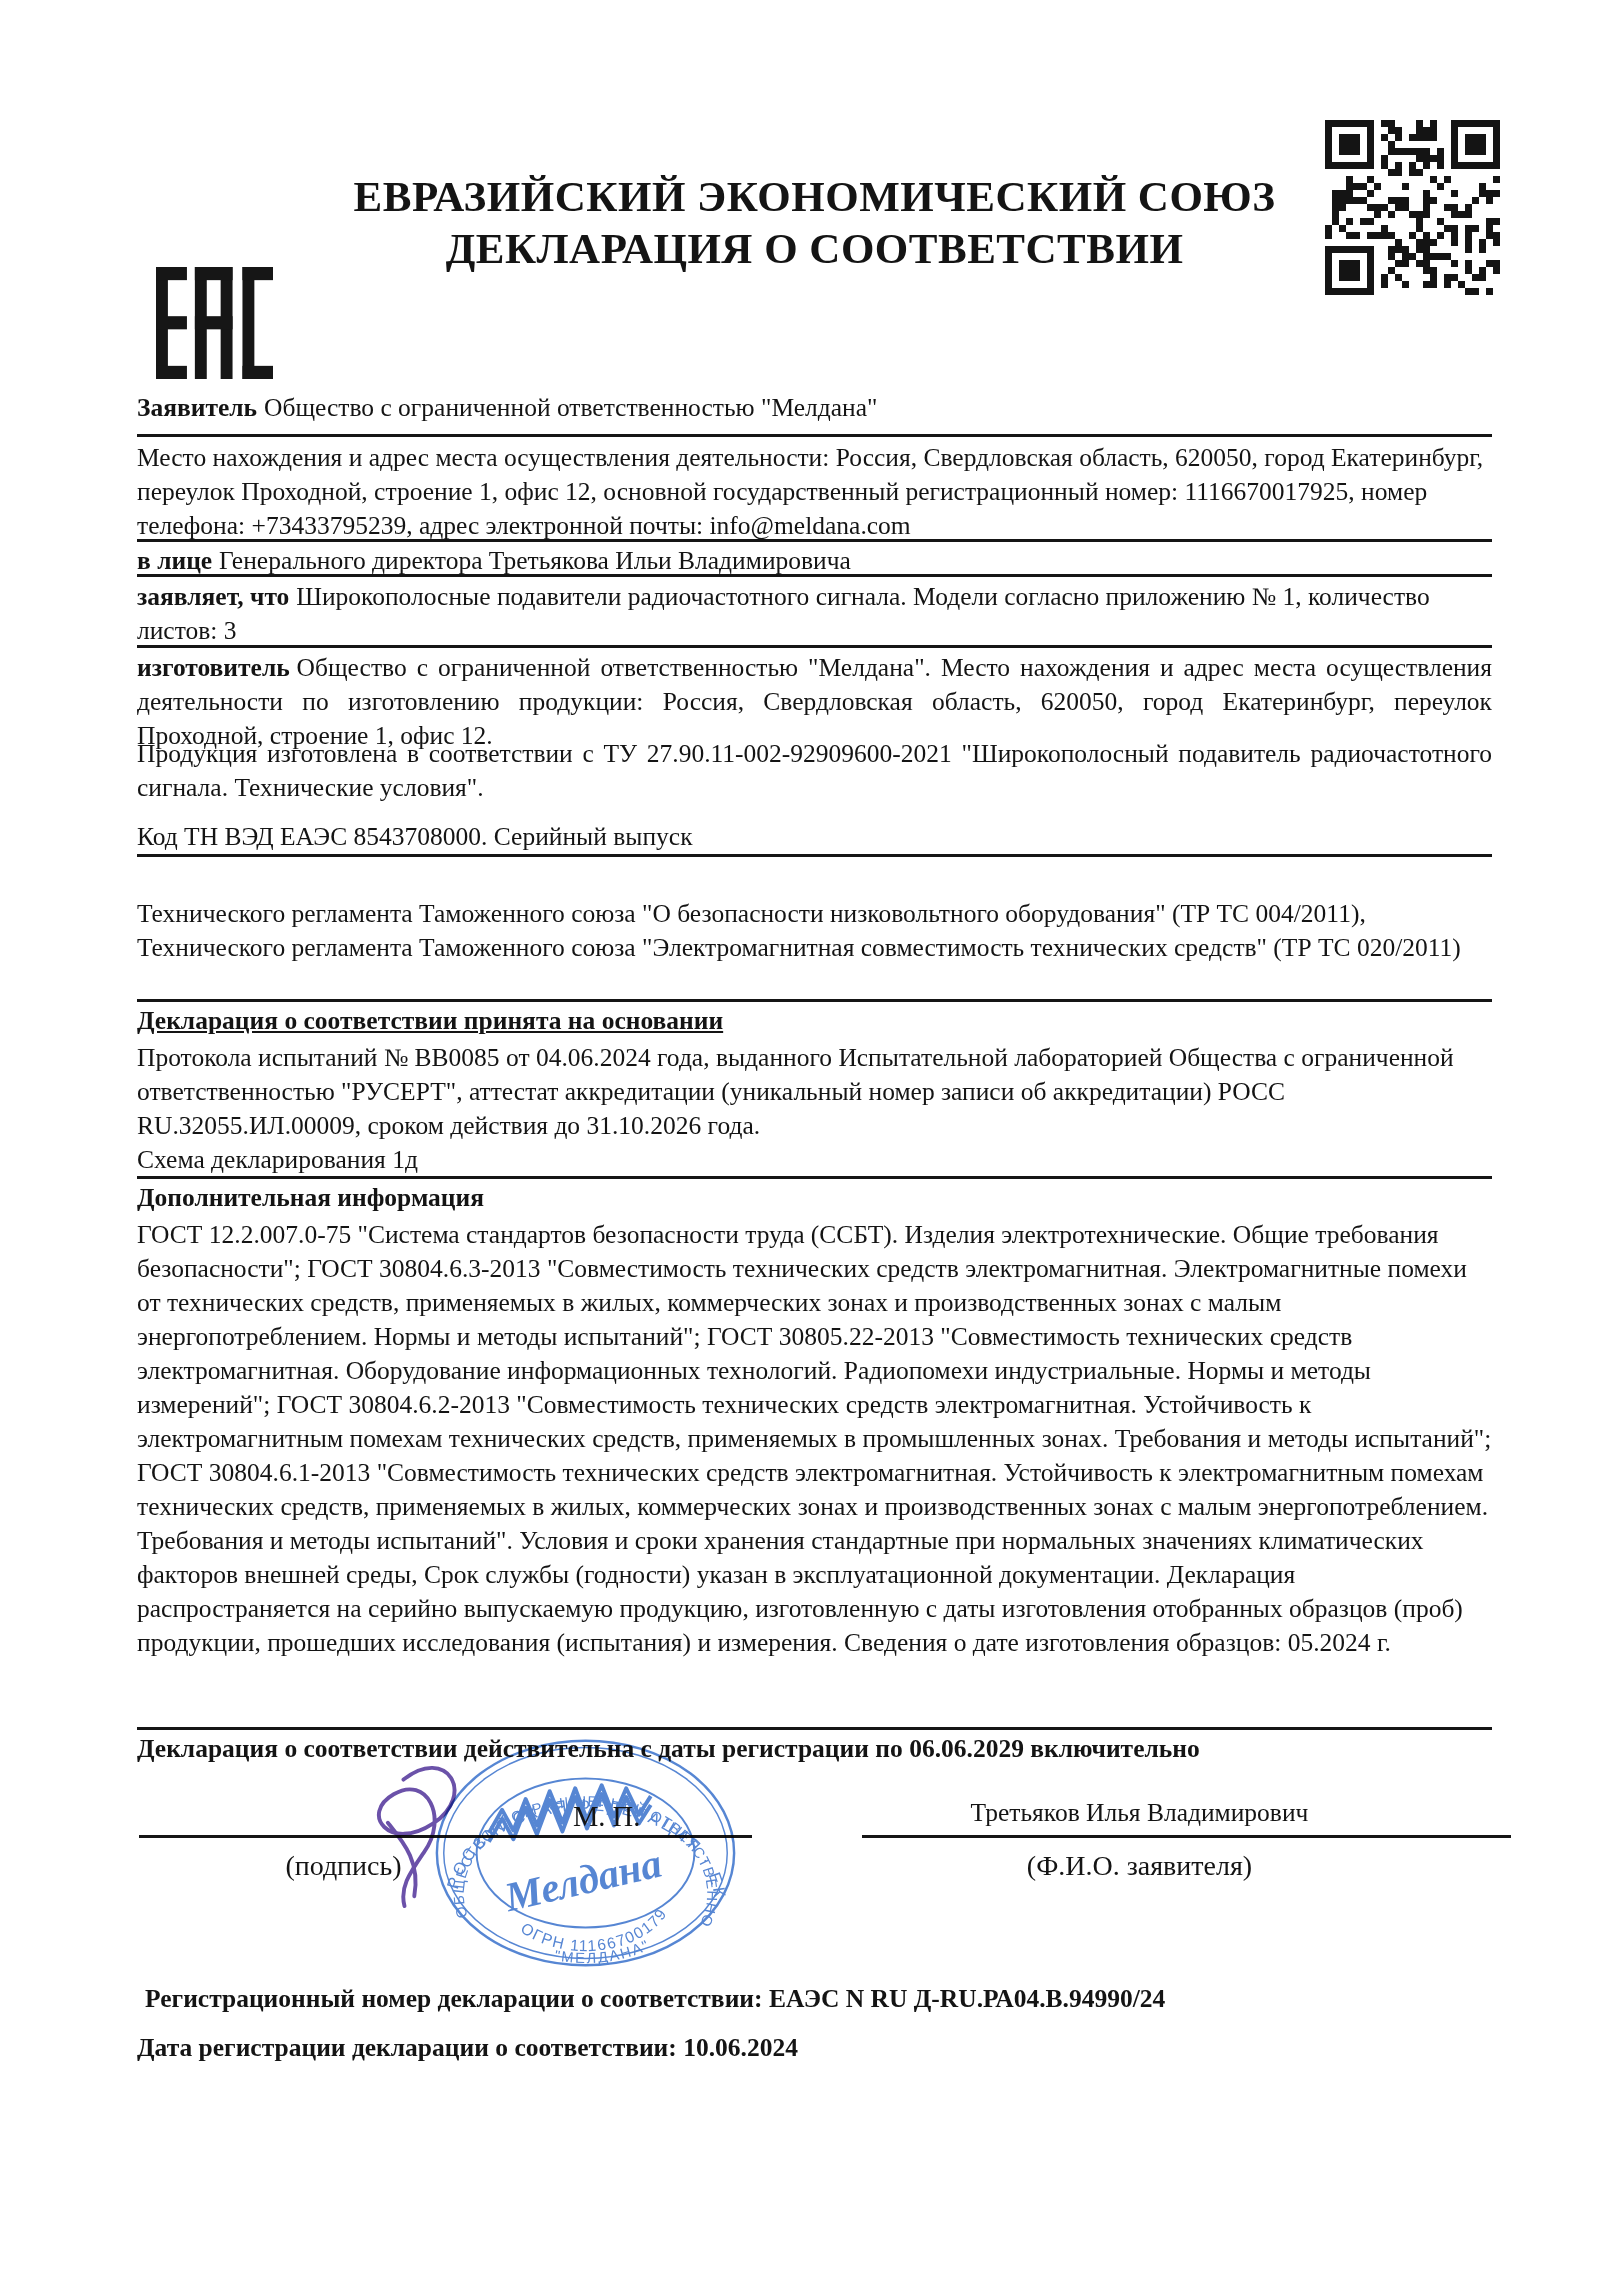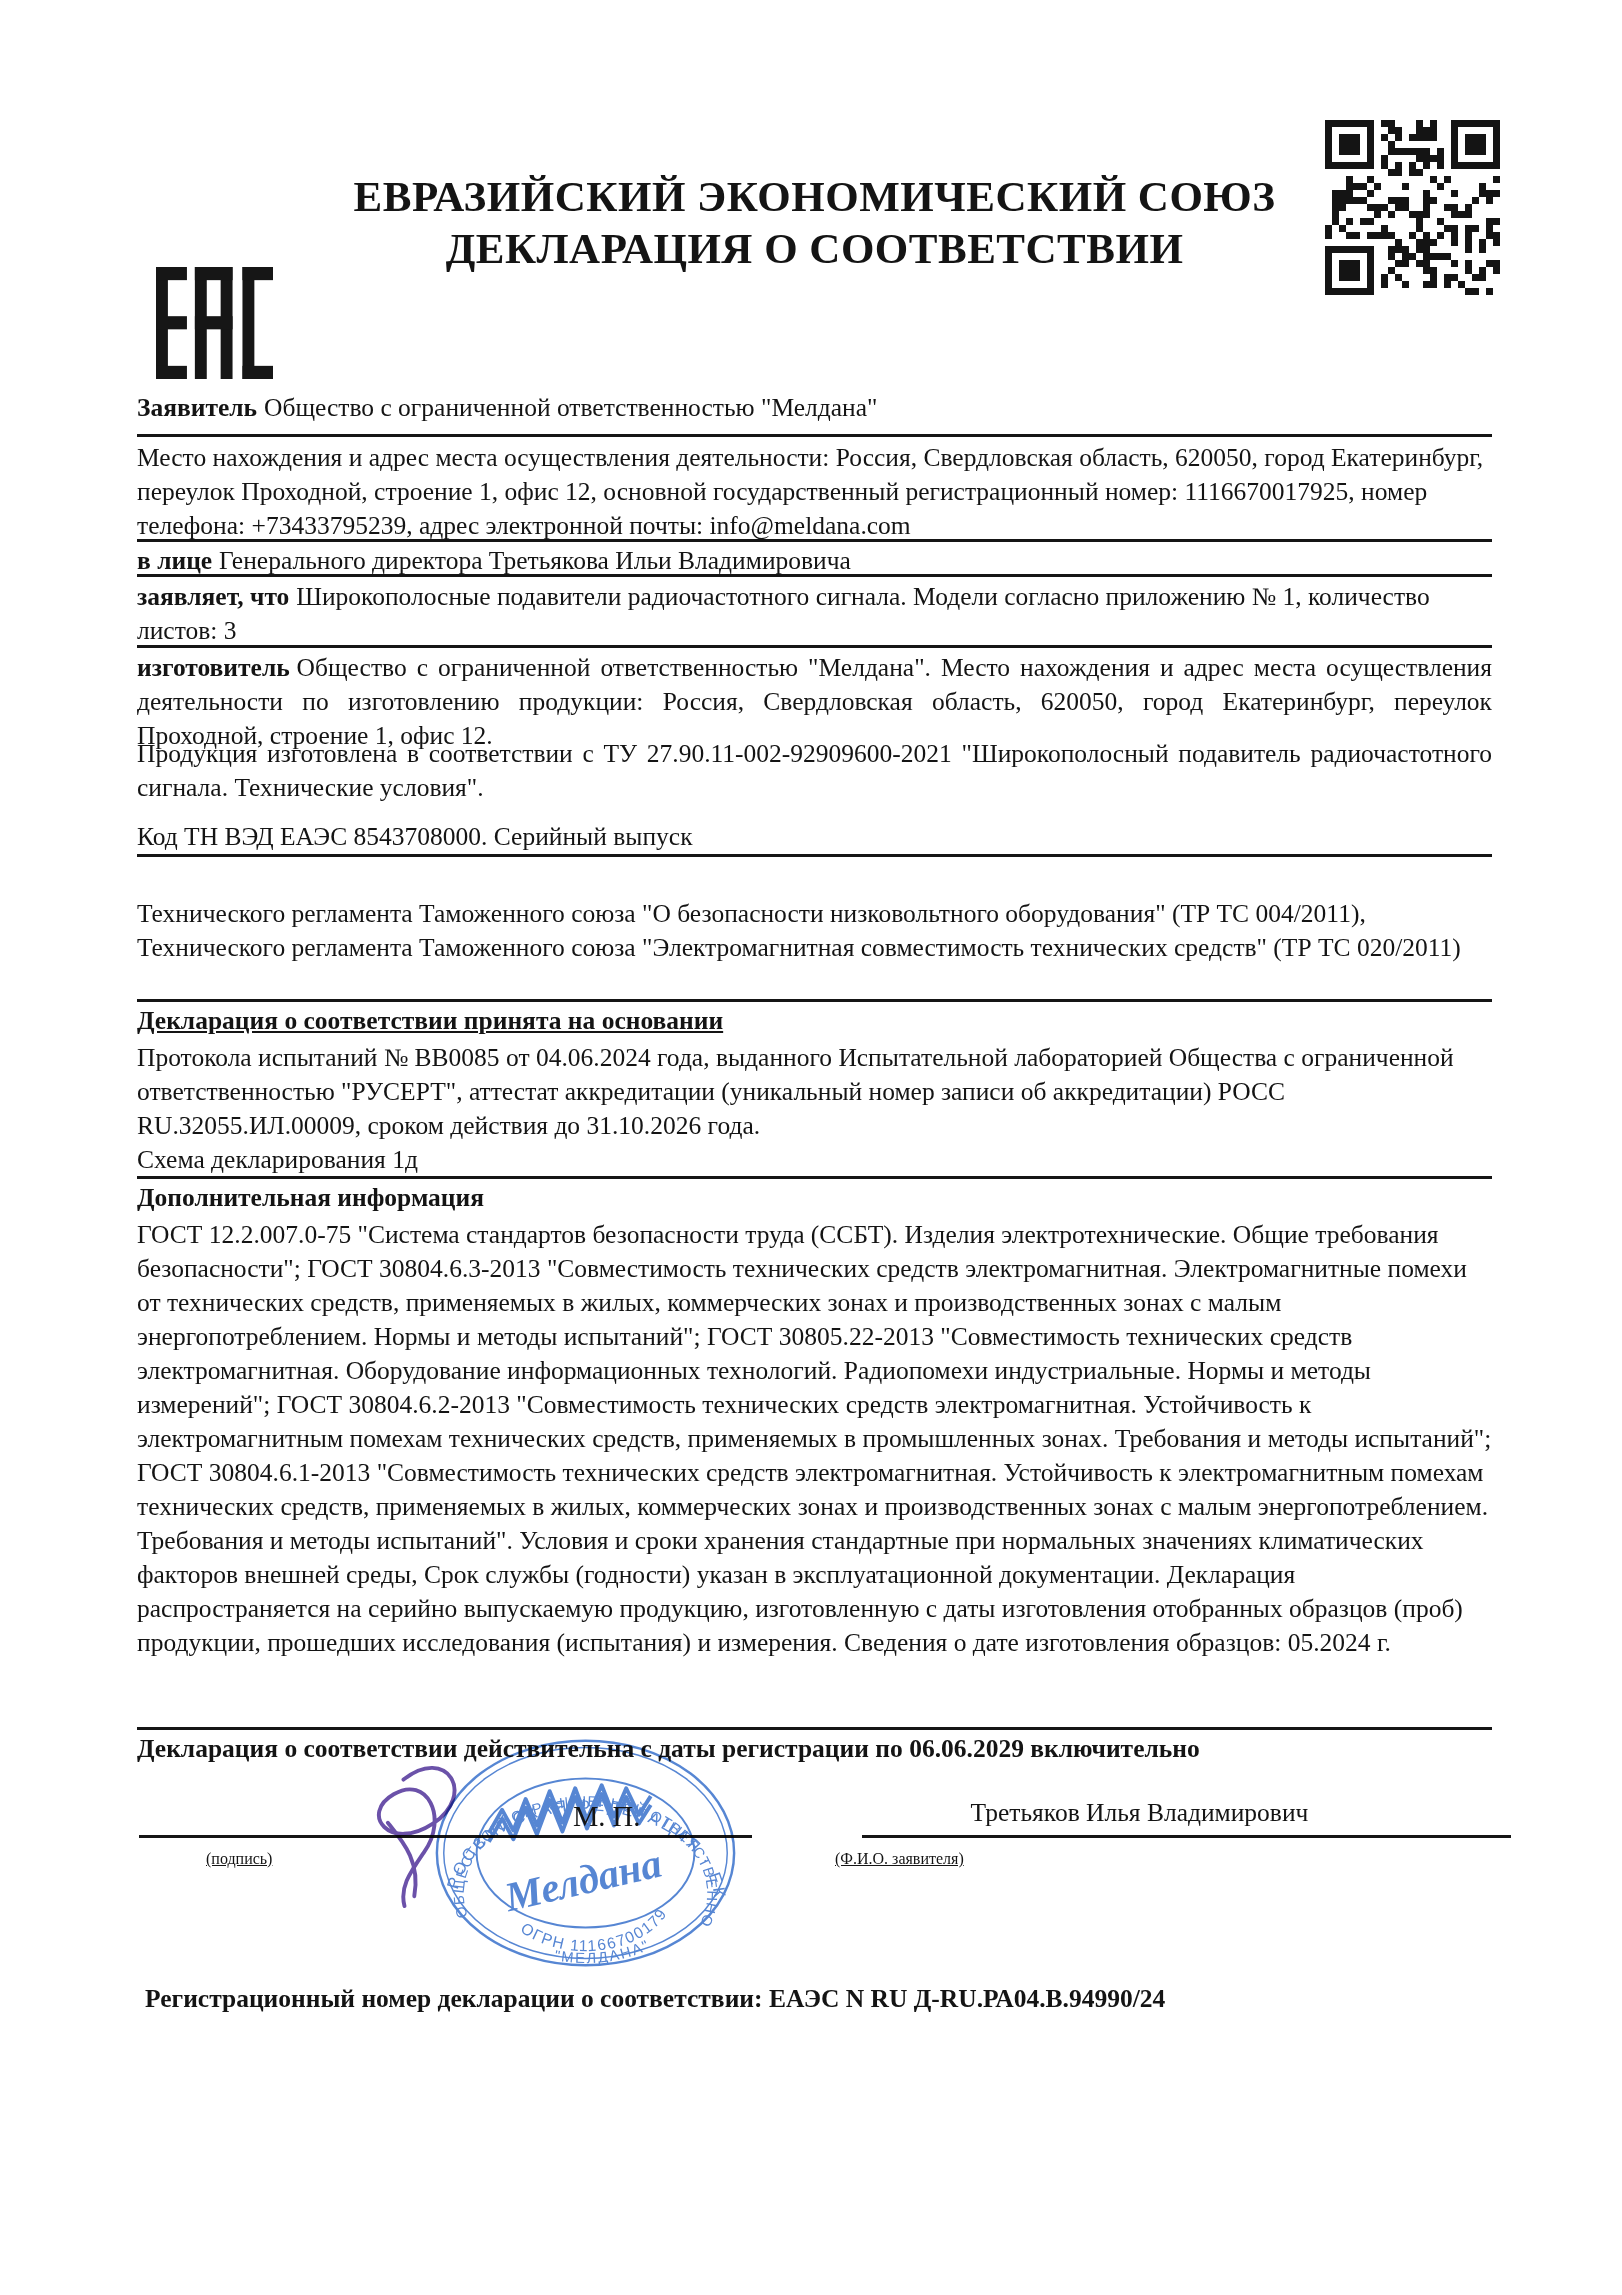--- a/index.html
+++ b/index.html
@@ -9,21 +9,21 @@
   }
   .abs{position:absolute;}
   .content{left:137px;width:1355px;}
   .title{ text-align:center;font-weight:bold;font-size:43px;line-height:52px;letter-spacing:0.5px;}
   .body-text{font-size:25.5px;line-height:34px;}
   .body-text b{margin-right:6.9px;}
   .just{text-align:justify;}
   .rule{height:0;border-top:3.4px solid #151515;}
   .boldline{font-weight:bold;}
   .sig-line{height:0;border-top:3.4px solid #151515;z-index:2;}
-  .caption{font-size:16px;text-align:left;text-decoration:underline;}
+  .caption{font-size:28px;text-align:center;}
   .name-line{font-size:25.5px;text-align:center;}
   .mp{font-size:28.5px;z-index:6;}
   .stamp-wrap{z-index:4;mix-blend-mode:multiply;opacity:.95;}
   .autograph{z-index:5;mix-blend-mode:multiply;}
   .qr{z-index:1;}
 </style>
 </head>
 <body>
 
 <div class="page">
@@ -398,15 +398,16 @@
       <text font-size="32" letter-spacing="3"><textPath href="#arcOgrn" startOffset="12%">ОГРН 1116670017925</textPath></text>
     </g>
     <g fill="none" stroke="#4d7fd1" stroke-width="8" stroke-linejoin="round">
       <path d="M 118 195 L 145 148 L 168 190 L 193 126 L 216 180 L 242 110 L 268 174 L 294 104 L 318 168 L 348 98 L 373 162 L 398 104 L 424 158 L 448 120"></path>
       <path d="M 118 213 L 145 166 L 168 208 L 193 144 L 216 198 L 242 128 L 268 192 L 294 122 L 318 186 L 348 116 L 373 180 L 398 122 L 424 176 L 448 138"></path>
     </g>
     <text x="150" y="322" font-size="84" font-style="italic" font-weight="bold" fill="#4d7fd1" font-family="Liberation Serif, serif" transform="rotate(-13 300 300)">Мелдана</text>
   </svg>
 
   <p class="abs content body-text boldline" style="top:1974px;margin:8px;">Регистрационный номер декларации о соответствии: ЕАЭС N RU Д-RU.РА04.В.94990/24</p>
+  <p class="abs content body-text boldline" style="top:2031px;margin:0;">Дата регистрации декларации о соответствии: 10.06.2024</p>
 
 </div>
 
 
 </body></html>

